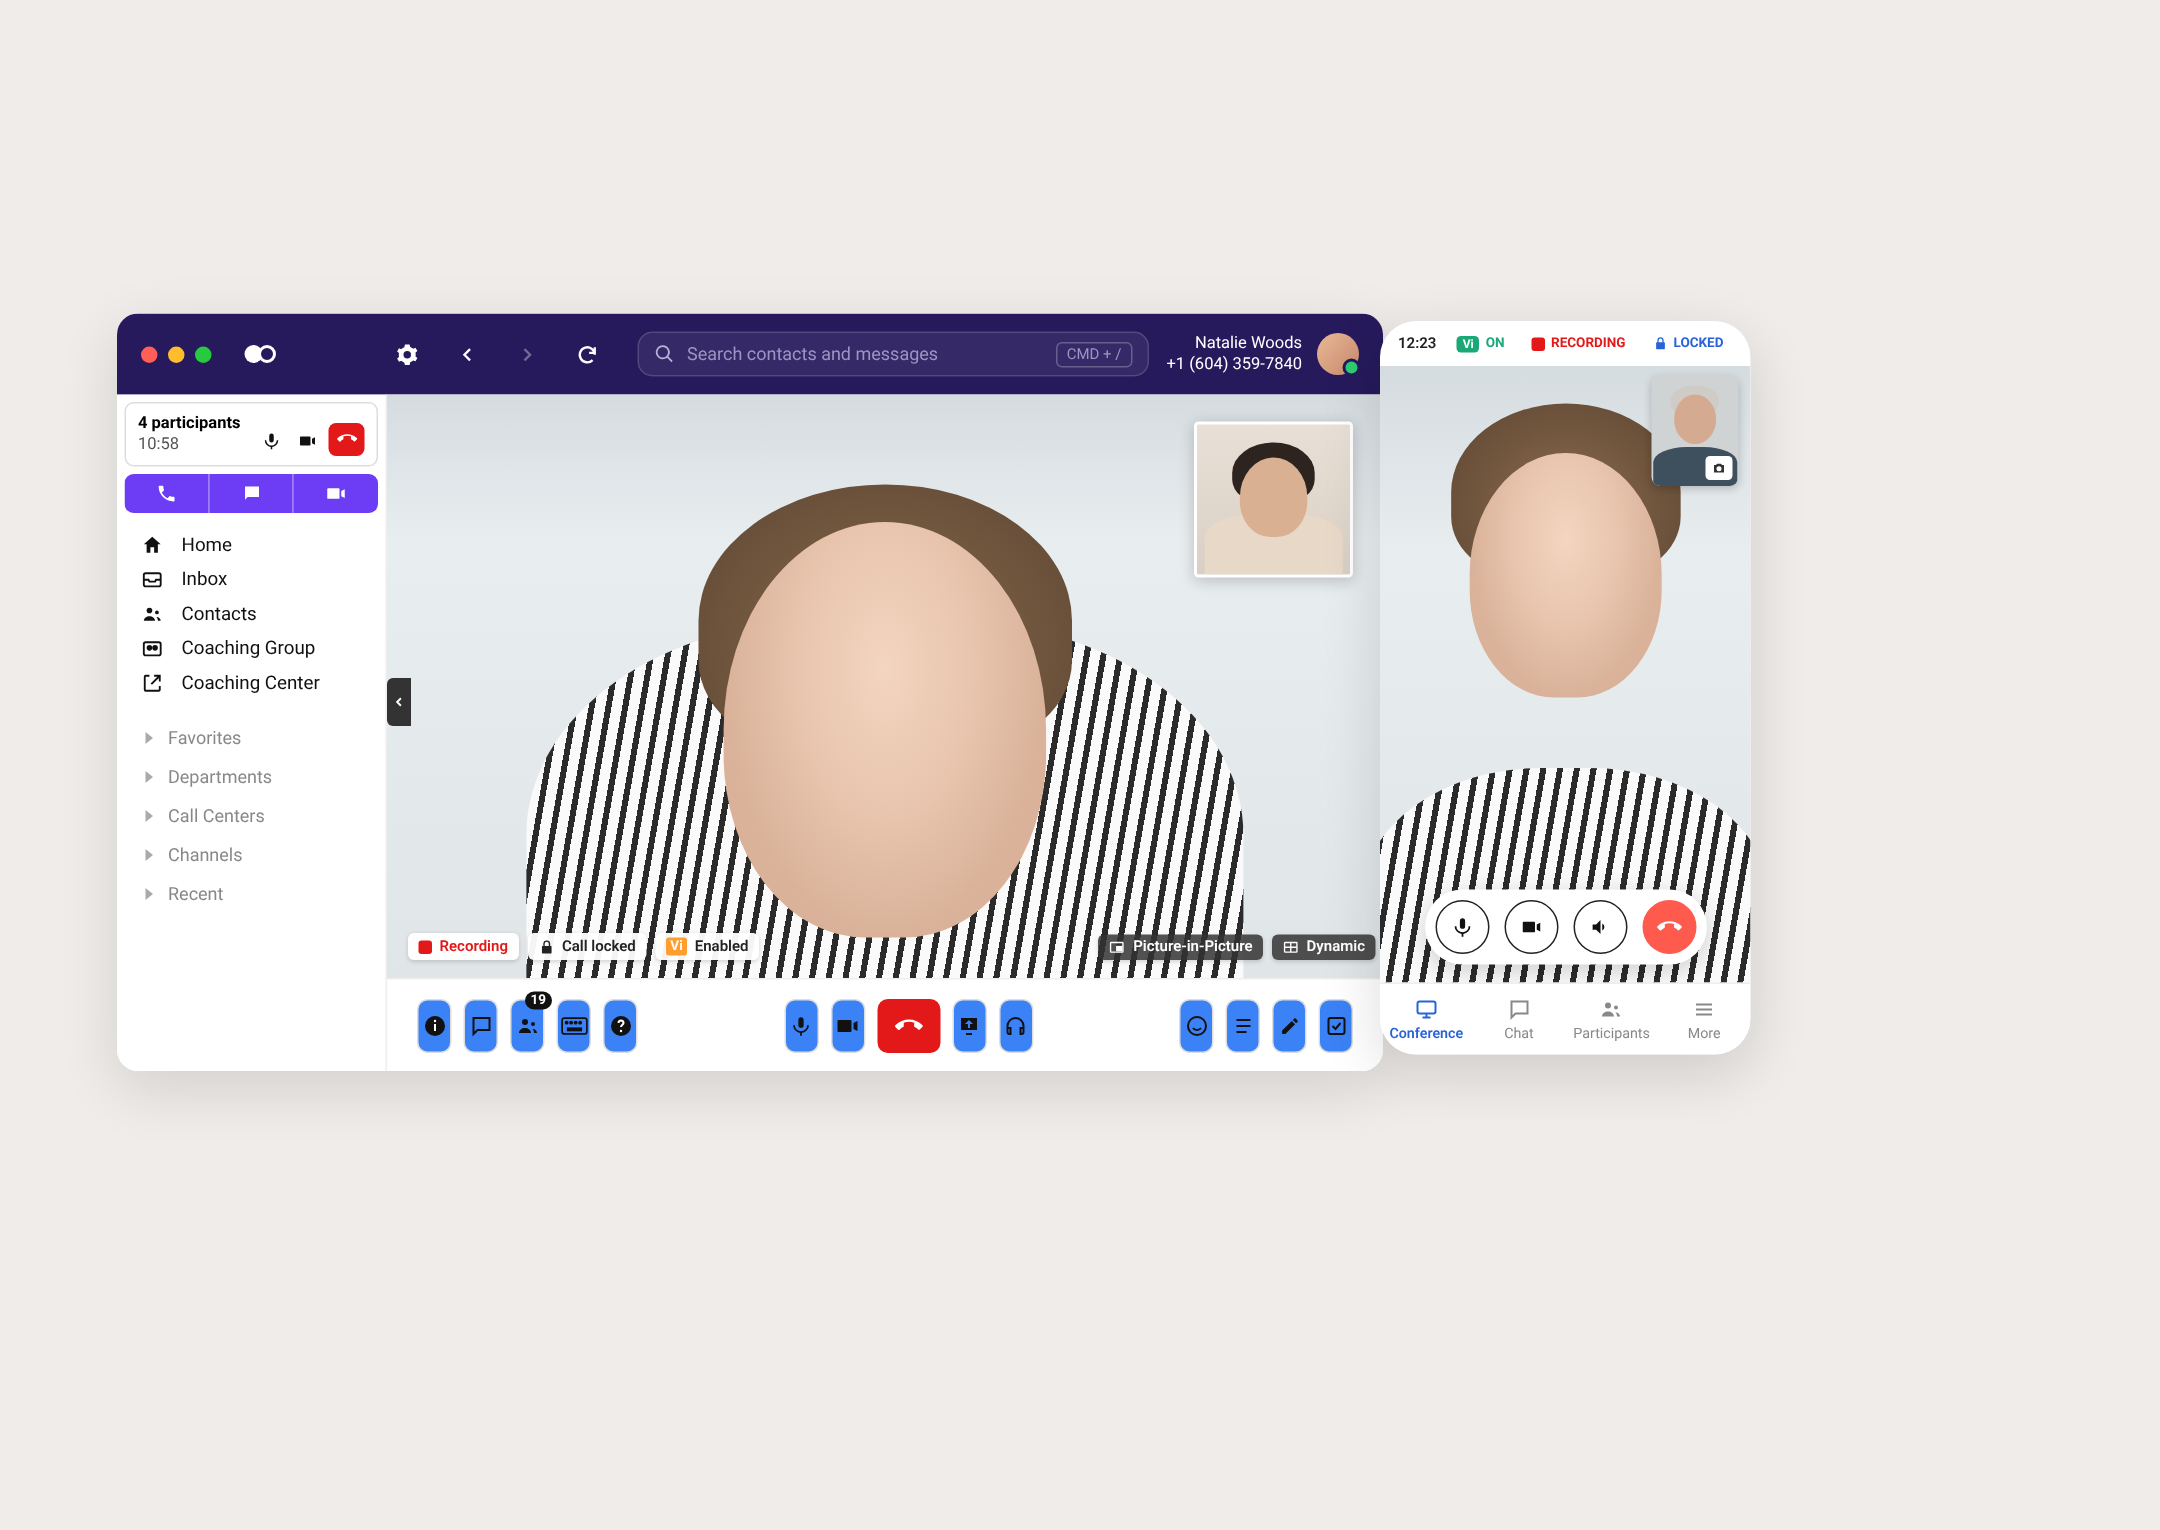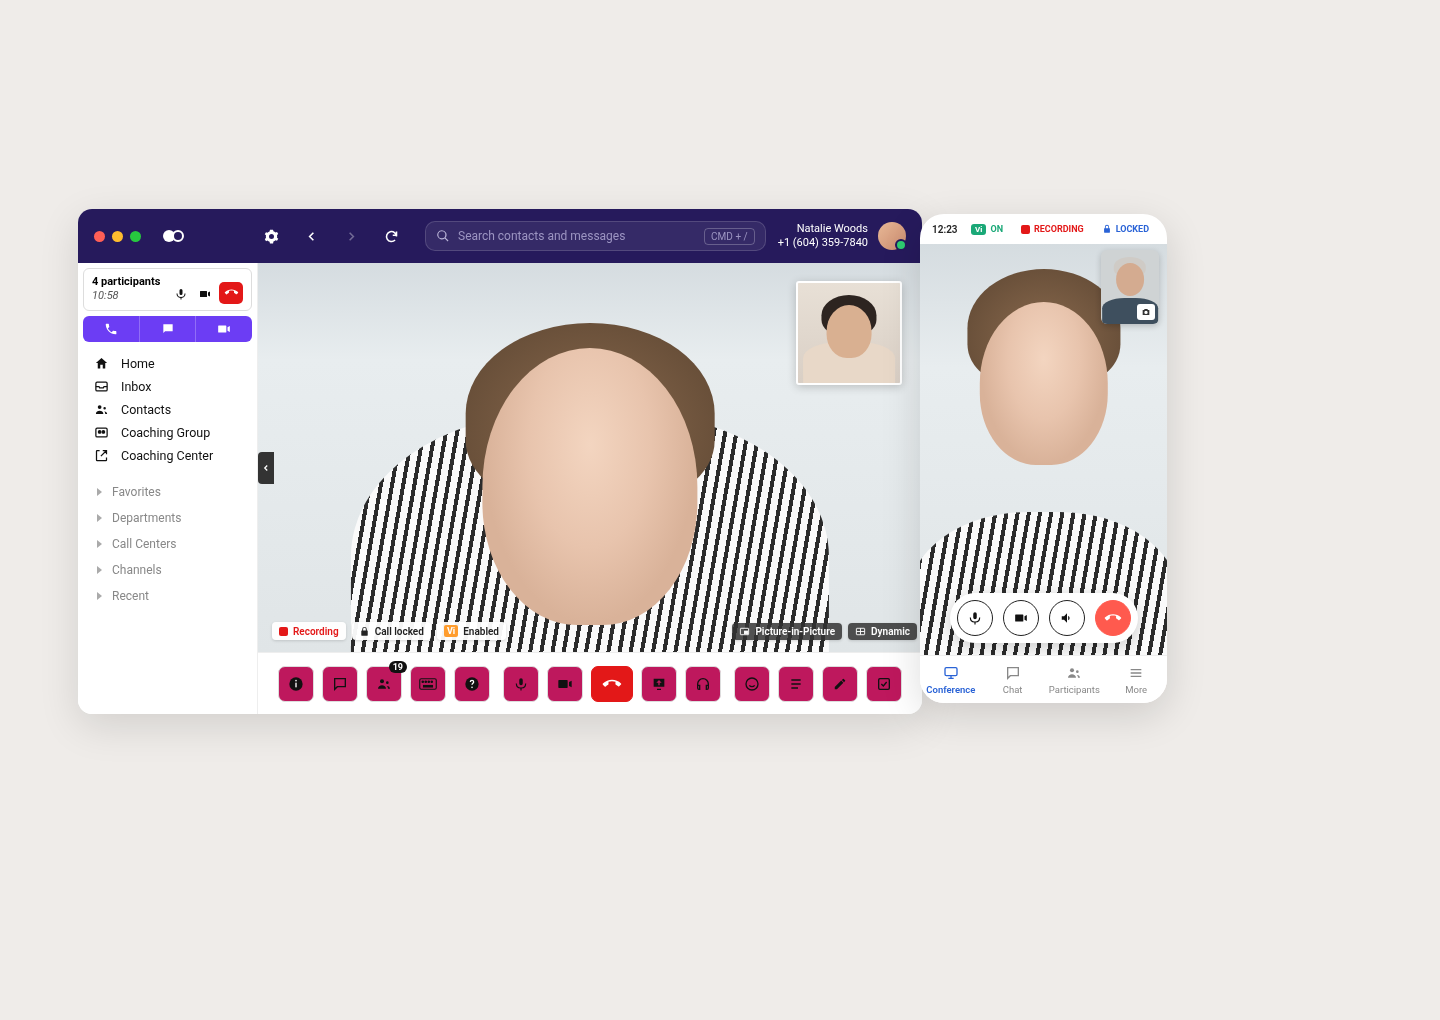--- a/index.html
+++ b/index.html
@@ -25,21 +25,21 @@
   .avatar { width: 28px; height: 28px; border-radius: 50%; background: linear-gradient(135deg,#e8b896,#c98a6e); position: relative; }
   .avatar::after { content:''; position: absolute; bottom: -1px; right: -1px; width: 8px; height: 8px; background: #2ecc71; border: 2px solid #261a5c; border-radius: 50%; }
 
   .body-row { flex: 1; display: flex; overflow: hidden; }
 
   
   .sidebar { width: 180px; background: #fff; flex-shrink: 0; display: flex; flex-direction: column; border-right: 1px solid #eee; }
   .call-card { margin: 5px 5px 0 5px; border: 1px solid #ddd; border-radius: 6px; padding: 6px 8px; display: flex; align-items: flex-end; gap: 4px; }
   .call-card-text { flex: 1; font-size: 11px; line-height: 1.3; }
   .call-card-text .p-title { font-weight: 700; white-space: nowrap; }
-  .call-card-text .p-time { color: #555; font-style: italic; }
+  .call-card-text .p-time { color: #555; }
   .call-mini-btn { width: 20px; height: 20px; display:flex; align-items:center; justify-content:center; cursor:pointer; color:#111; }
   .call-mini-btn.end { background: #e31818; color:#fff; border-radius:5px; width: 24px; height: 22px; }
   .call-mini-btn.end svg { transform: rotate(135deg); }
 
   .action-row { display:flex; margin: 5px 5px 0 5px; border-radius: 6px; overflow:hidden; }
   .action-btn { flex:1; height: 26px; background:#6c3df4; display:flex; align-items:center; justify-content:center; color:#fff; cursor:pointer; }
   .action-btn + .action-btn { border-left: 1px solid rgba(255,255,255,0.25); }
 
   .nav { padding: 10px 4px 6px 0; }
   .nav-item { display:flex; align-items:center; gap:12px; padding: 4px 16px; font-size: 12.5px; color:#111; cursor:pointer; }
@@ -71,21 +71,21 @@
   .vbadge { background:rgba(255,255,255,0.95); border-radius:4px; padding:3px 7px; font-size:10px; font-weight:600; display:flex; align-items:center; gap:5px; color:#222; box-shadow:0 1px 3px rgba(0,0,0,0.15); }
   .vbadge .dot { width:9px; height:9px; border-radius:2px; }
   .vbadge.rec .dot { background:#e31818; } .vbadge.rec { color:#e31818; }
   .vbadge.lock svg, .vbadge.dark svg, .vbadge.dark2 svg { width:11px; height:11px; }
   .vbadge.vi .vi-chip { background:#ff9d2e; color:#fff; padding:1px 3px; border-radius:2px; font-size:9px; font-weight:700; }
   .vbadge.dark, .vbadge.dark2 { background:rgba(50,50,50,0.85); color:#fff; }
 
   .controls-bar { height:62px; background:#fff; border-top:1px solid #eee; display:flex; align-items:center; padding:0 20px; gap:8px; }
   .controls-bar .group { display:flex; gap:8px; }
   .controls-bar .group.center { margin: 0 auto; }
-  .ctrl-btn { width:36px; height:36px; border:1px solid #ddd; border-radius:7px; background:#be185d; display:flex; align-items:center; justify-content:center; cursor:pointer; color:#111; position:relative; }
+  .ctrl-btn { width:23px; height:36px; border:1px solid #ddd; border-radius:7px; background:#3b82f6; display:flex; align-items:center; justify-content:center; cursor:pointer; color:#111; position:relative; }
   .ctrl-btn.hangup { background:#e31818; color:#fff; border-color:#e31818; width:42px; }
   .ctrl-btn .badge { position:absolute; top:-6px; right:-6px; background:#111; color:#fff; font-size:9px; font-weight:700; padding:1px 4px; border-radius:8px; }
 
   
   .mobile { position:absolute; left:920px; top:214px; width:247px; height:489px; background:#fff; border-radius:24px; box-shadow:0 12px 40px rgba(0,0,0,0.14); overflow:hidden; display:flex; flex-direction:column; }
   .m-statusbar { height:30px; display:flex; align-items:center; padding:0 12px; gap:6px; font-size:10px; }
   .m-time { font-weight:600; color:#222; margin-right:auto; }
   .m-chip { display:flex; align-items:center; gap:4px; padding:3px 6px; border-radius:3px; font-size:9px; font-weight:700; }
   .m-chip.vi { color:#1aa877; } .m-chip.vi .vii { background:#1aa877; color:#fff; padding:1px 4px; border-radius:3px; font-size:8px; }
   .m-chip.rec { color:#e31818; } .m-chip.rec .d { width:9px; height:9px; background:#e31818; border-radius:2px; }

